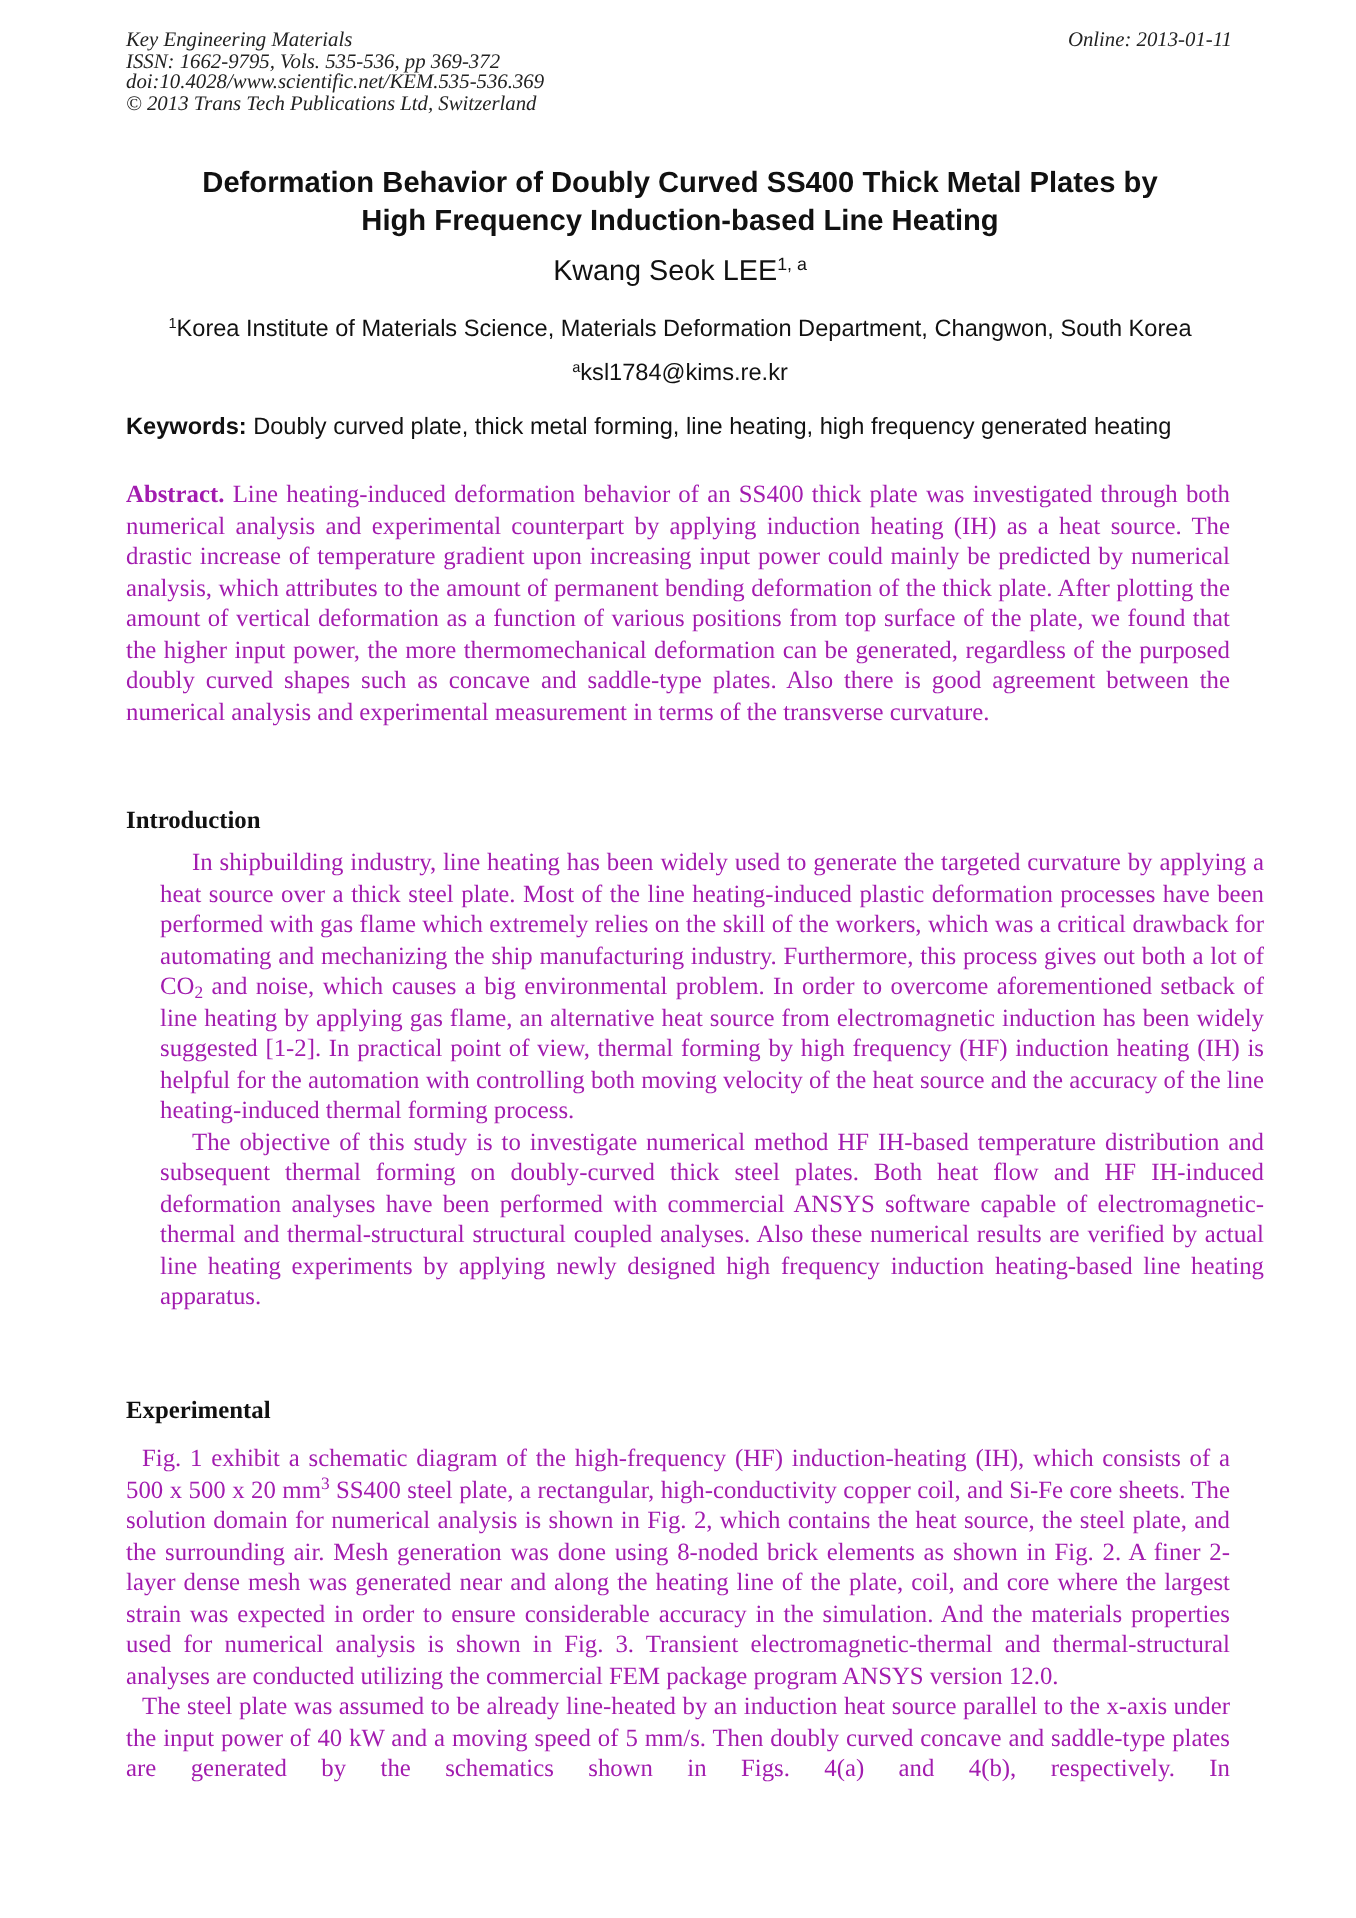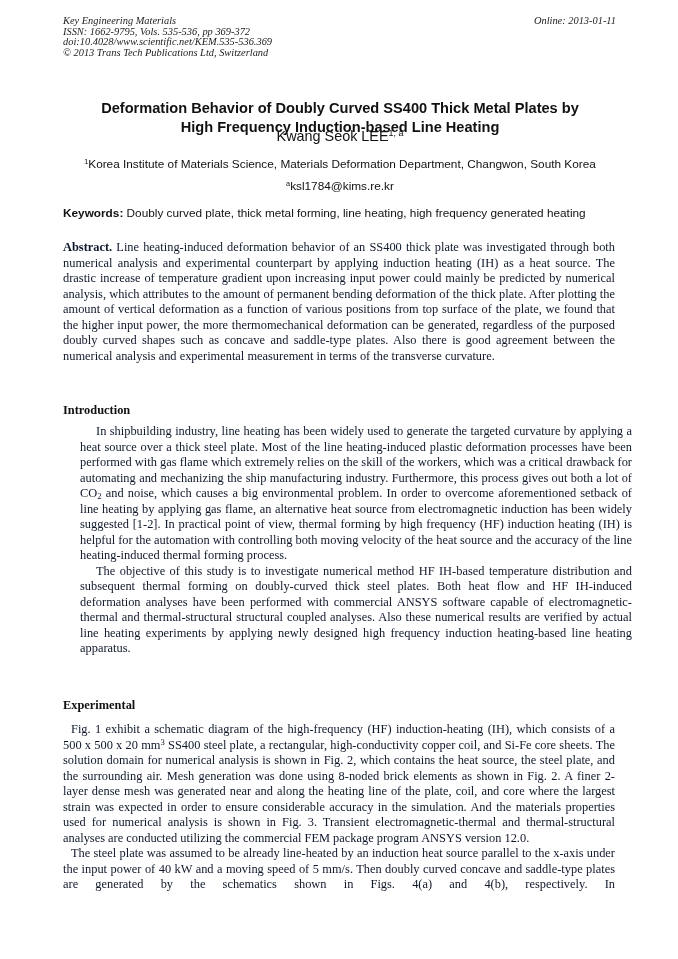--- a/index.html
+++ b/index.html
@@ -4,34 +4,34 @@
 <style>
   html, body { margin: 0; padding: 0; background: #ffffff; }
   body { width: 678px; height: 959px; position: relative; overflow: hidden; color: #111; }
   .page { position: absolute; left: 0; top: 0; width: 678px; height: 959px; }
 
   .header { position: absolute; left: 63px; top: 16px; width: 553px;
     font-family: "Liberation Serif", serif; font-style: italic; font-size: 10.4px; line-height: 10.6px; color: #222; }
   .header .online { position: absolute; right: 0; top: 0; }
 
   .title { position: absolute; left: 40px; top: 83px; width: 600px; text-align: center;
-    font-family: "Liberation Sans", sans-serif; font-weight: bold; font-size: 14.6px; line-height: 19px; color: #111; margin-top: 16px; }
+    font-family: "Liberation Sans", sans-serif; font-weight: bold; font-size: 14.6px; line-height: 19px; color: #111; }
   .author { position: absolute; left: 40px; top: 127px; width: 600px; text-align: center;
     font-family: "Liberation Sans", sans-serif; font-size: 14.4px; line-height: 18px; }
   .author sup, .affil sup, .email sup { font-size: 0.62em; vertical-align: 0.55em; line-height: 0; }
   .affil { position: absolute; left: 40px; top: 157px; width: 600px; text-align: center;
     font-family: "Liberation Sans", sans-serif; font-size: 11.8px; line-height: 14px; }
   .email { position: absolute; left: 40px; top: 179px; width: 600px; text-align: center;
     font-family: "Liberation Sans", sans-serif; font-size: 11.8px; line-height: 14px; }
   .keywords { position: absolute; left: 63px; top: 206px; width: 555px;
     font-family: "Liberation Sans", sans-serif; font-size: 11.8px; line-height: 14px; white-space: nowrap; }
   .keywords b { font-weight: bold; }
 
   .body-text { font-family: "Liberation Serif", serif; font-size: 12.4px; line-height: 15.5px;
-    text-align: justify; color: #0f172a; }
+    text-align: justify; color: #a21caf; }
   .abstract { position: absolute; left: 63px; top: 240px; width: 552px; }
   .abstract b { font-weight: bold; }
 
   .section-heading { position: absolute; left: 63px; font-family: "Liberation Serif", serif;
     font-weight: bold; font-size: 12.4px; line-height: 15px; }
   .intro-heading { top: 403px; }
   .exp-heading { top: 698px; }
 
   .intro { position: absolute; left: 63px; top: 424px; width: 552px; margin-left: 17px; }
   .exp { position: absolute; left: 63px; top: 722px; width: 552px; }

